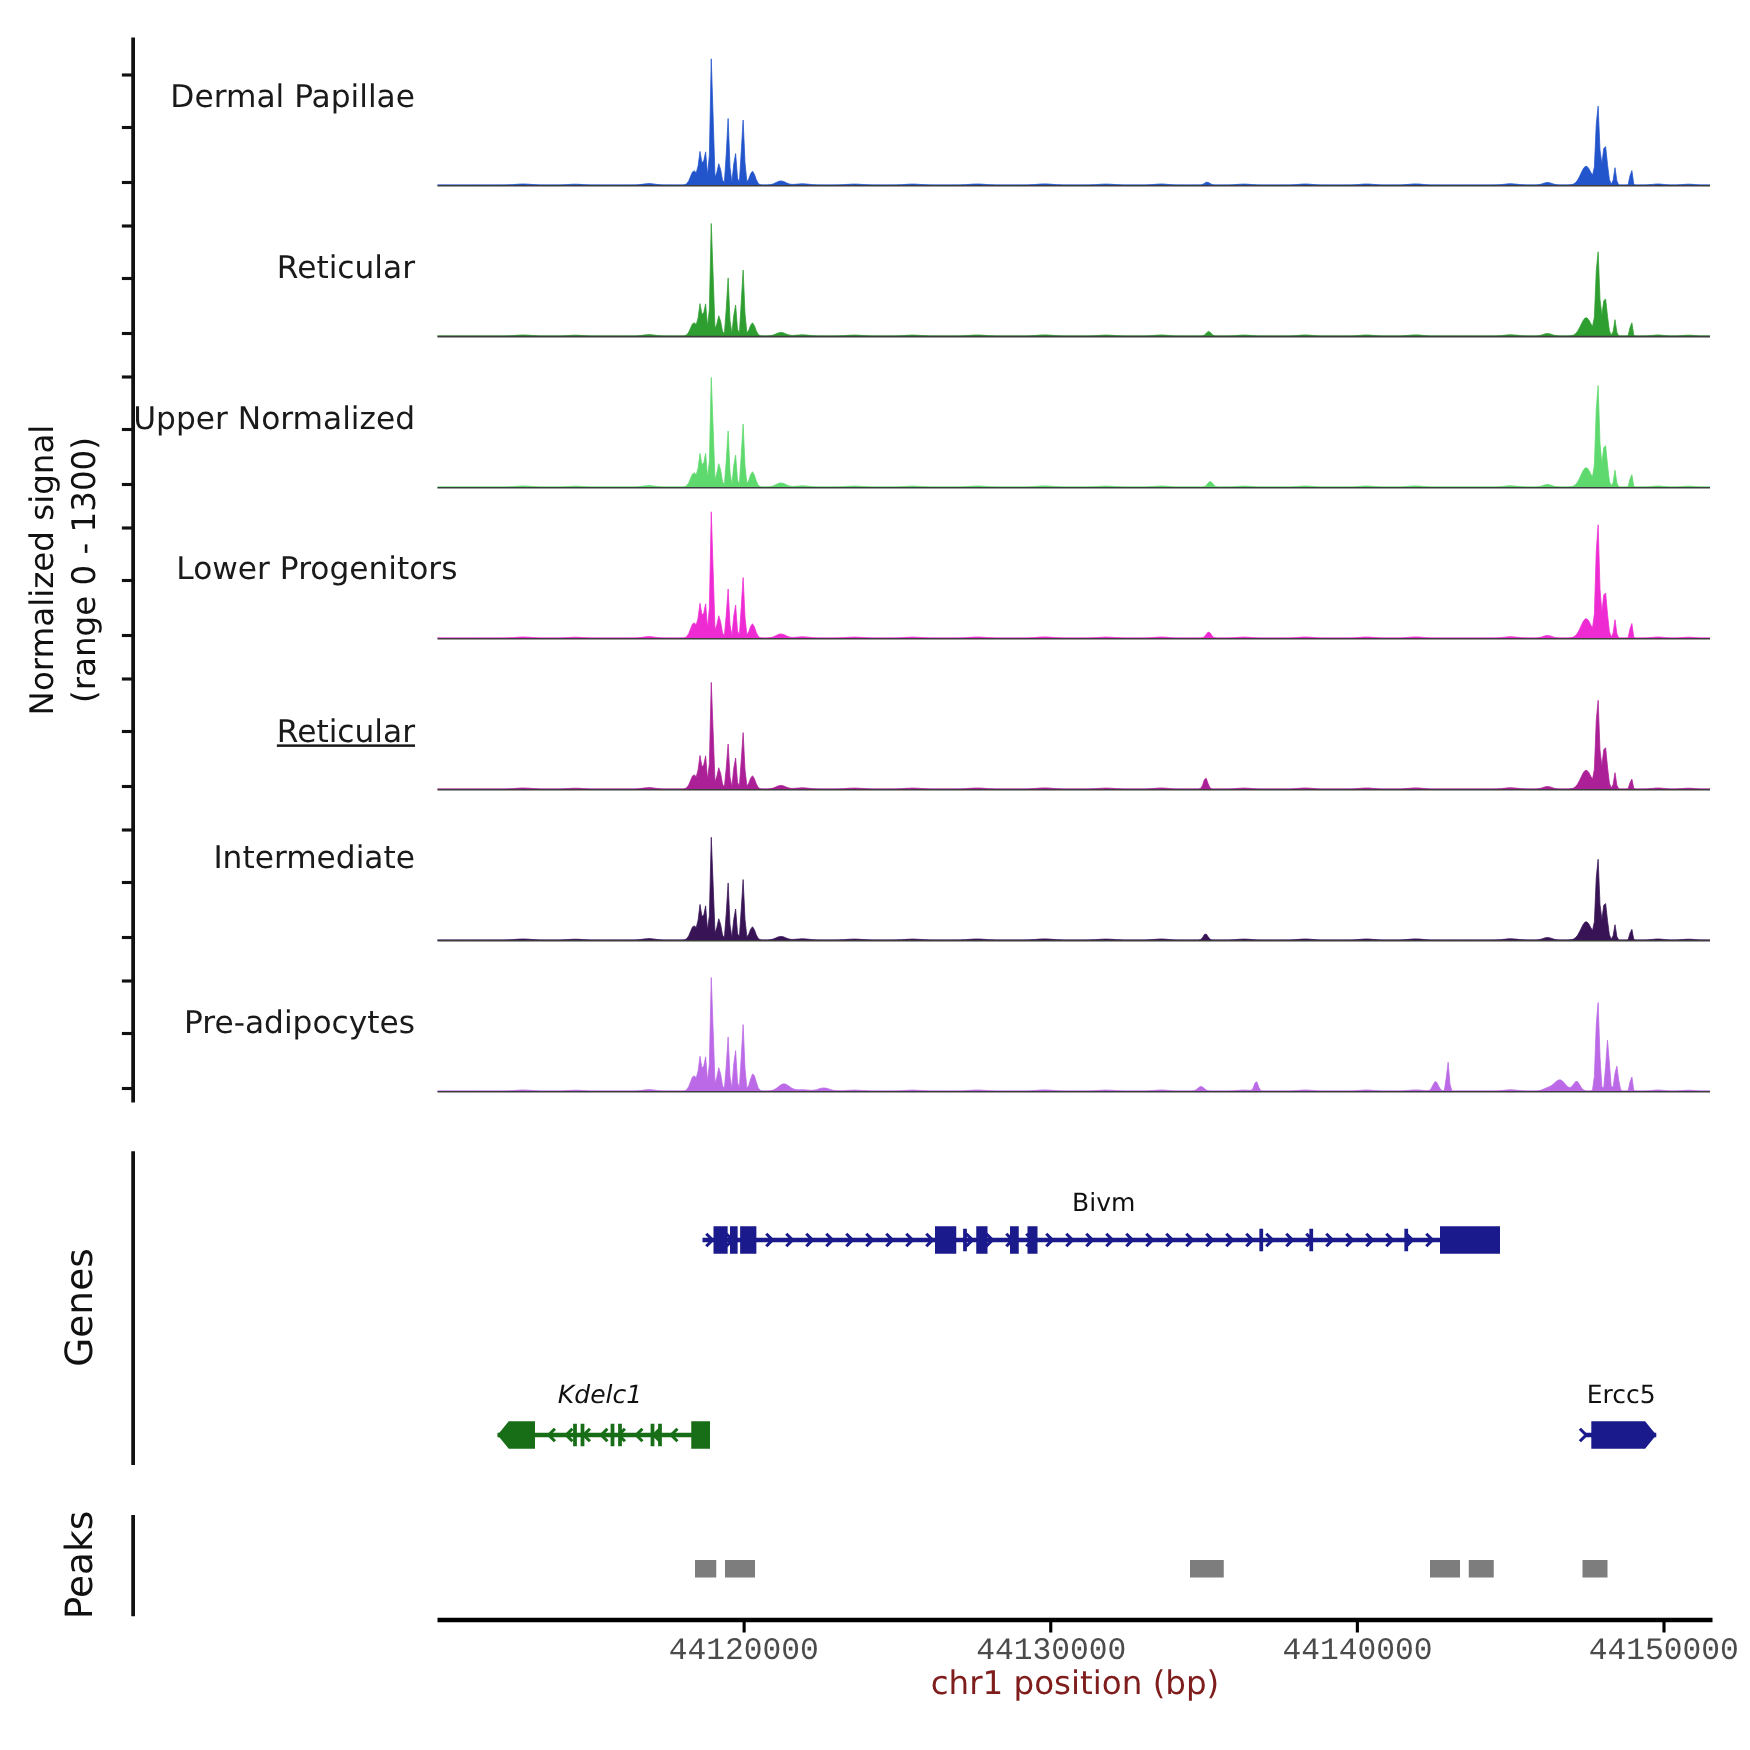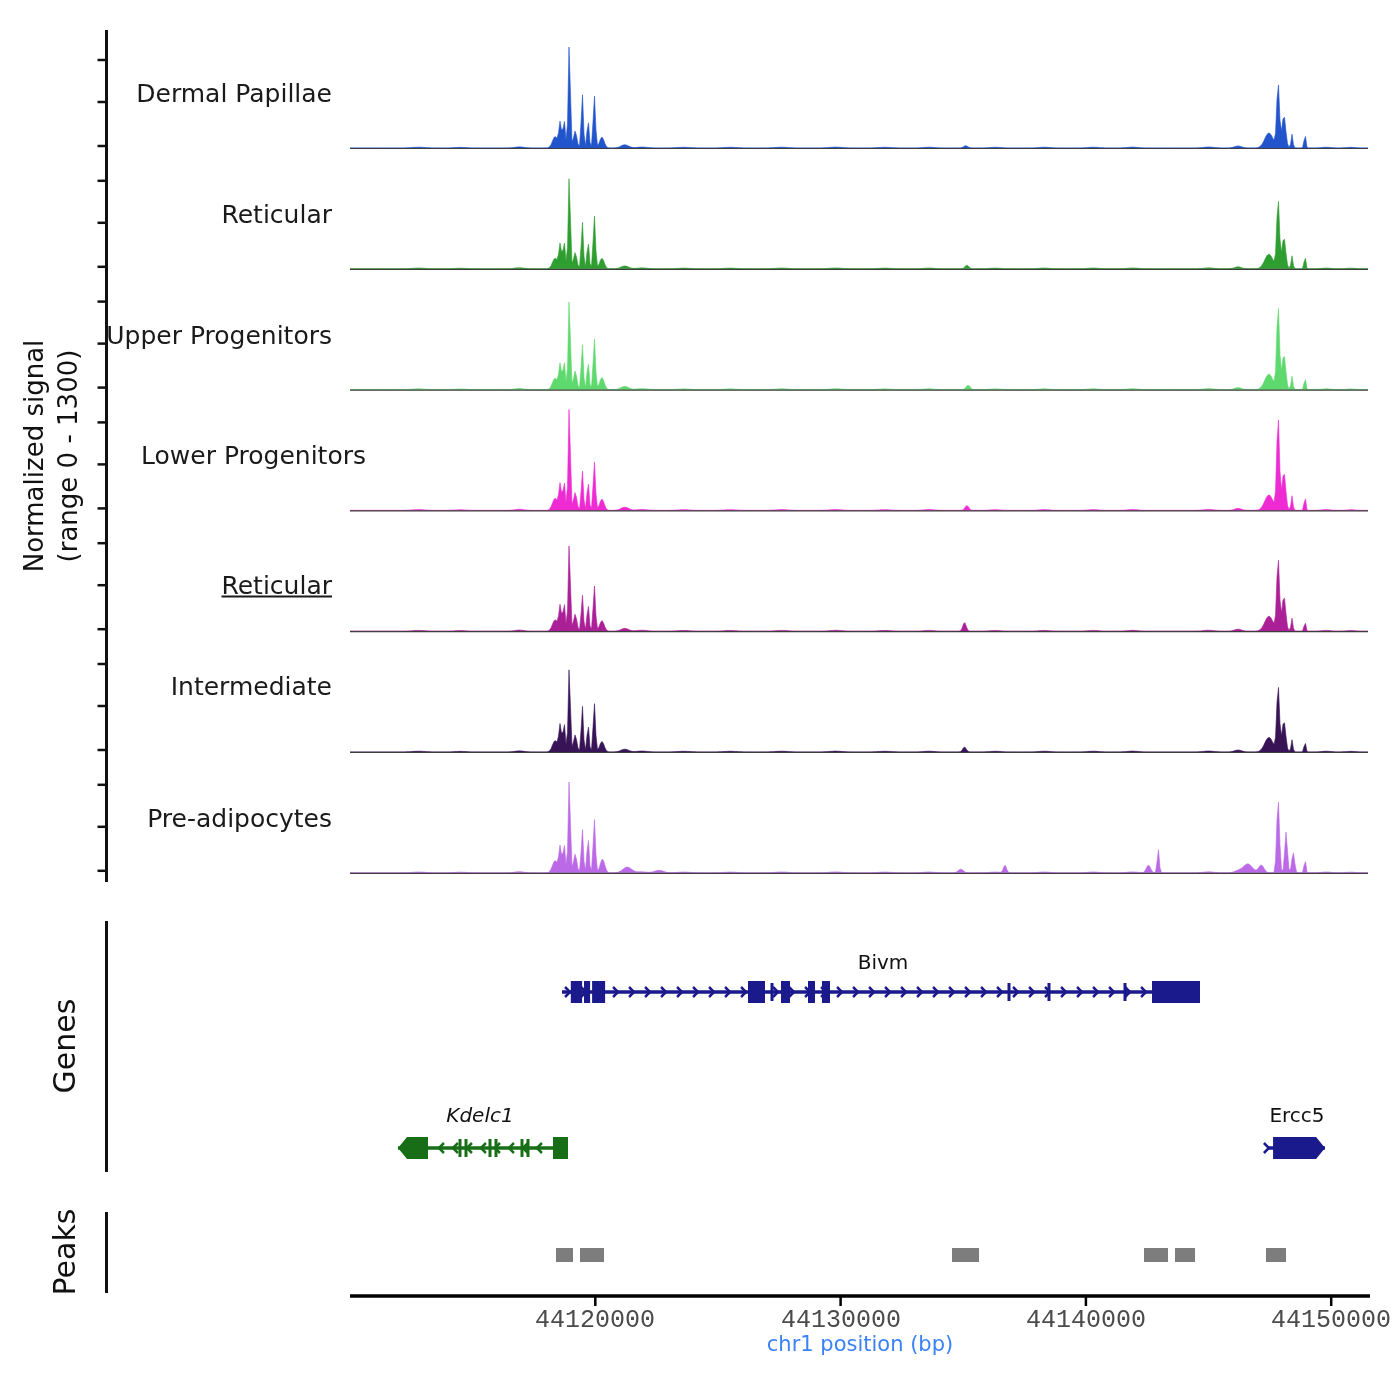--- a/index.html
+++ b/index.html
@@ -10,21 +10,21 @@
           white-space:nowrap;color:#111;}
   #ylabel{left:52px;top:456px;font-size:26px;text-align:center;line-height:1.3;}
   #genes-label{left:64px;top:1046px;font-size:30px;}
   #peaks-label{left:64px;top:1252px;font-size:30px;}
   .track-label{position:absolute;left:0;width:332px;text-align:right;
                transform:translateY(-50%);font-size:25px;color:#1a1a1a;white-space:nowrap;}
   .gene-label{position:absolute;transform:translate(-50%,-50%);font-size:20px;color:#111;white-space:nowrap;}
   .tick-label{position:absolute;top:1306px;transform:translateX(-50%);
               font-size:25px;color:#4b4b4b;white-space:nowrap;font-family:Liberation Mono, monospace;}
   #xlabel{position:absolute;left:860px;top:1332px;transform:translateX(-50%);
-          font-size:21px;color:#3b82f6;white-space:nowrap;}
+          font-size:26px;color:#7f1d1d;white-space:nowrap;}
 </style>
 </head>
 <body>
 
 <div class="fig">
   <svg id="gfx" width="1400" height="1400">
       <line x1="106.5" y1="30" x2="106.5" y2="882" stroke="#111" stroke-width="3"></line>
       <line x1="97.5" y1="146.0" x2="106.5" y2="146.0" stroke="#111" stroke-width="2.5"></line>
       <line x1="97.5" y1="102.0" x2="106.5" y2="102.0" stroke="#111" stroke-width="2.5"></line>
       <line x1="97.5" y1="60.0" x2="106.5" y2="60.0" stroke="#111" stroke-width="2.5"></line>
@@ -150,23 +150,23 @@
     <div>(range 0 - 1300)</div>
   </div>
 
   <div id="genes-label" class="vlabel">Genes</div>
 
   <div id="peaks-label" class="vlabel">Peaks</div>
 
   <div id="xlabel">chr1 position (bp)</div>
 
   <div id="track-labels">
-      <div class="track-label" style="top: 93px;">Dermal Papillae</div>
+      <div class="track-label" style="top: 77px;">Dermal Papillae</div>
       <div class="track-label" style="top: 213.8px;">Reticular</div>
-      <div class="track-label" style="top: 334.6px;">Upper Progenitors</div>
+      <div class="track-label" style="top: 334.6px;">Upper Normalized</div>
       <div class="track-label" style="top: 455.4px; padding-left: 34px;">Lower Progenitors</div>
       <div class="track-label" style="top: 585px; text-decoration: underline;">Reticular</div>
       <div class="track-label" style="top: 686px;">Intermediate</div>
       <div class="track-label" style="top: 817.8px;">Pre-adipocytes</div>
     </div>
   <div id="gene-labels">
       <div class="gene-label" style="left: 883px; top: 962px;">Bivm</div>
       <div class="gene-label" style="left: 480px; top: 1115px; font-style: italic;">Kdelc1</div>
       <div class="gene-label" style="left: 1297px; top: 1115px;">Ercc5</div>
     </div>

